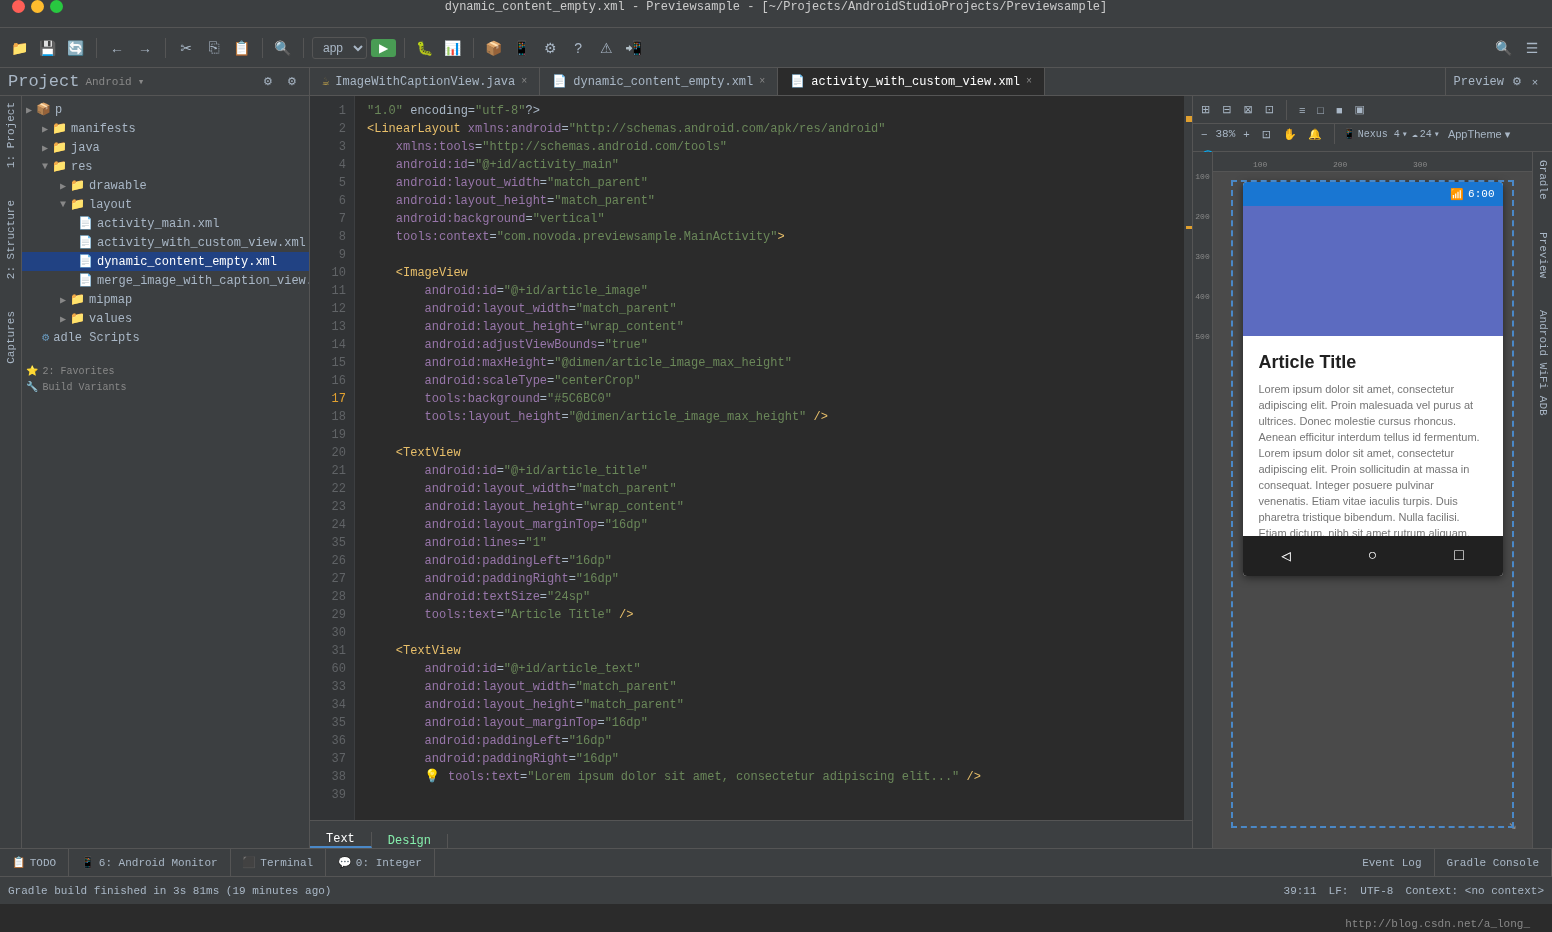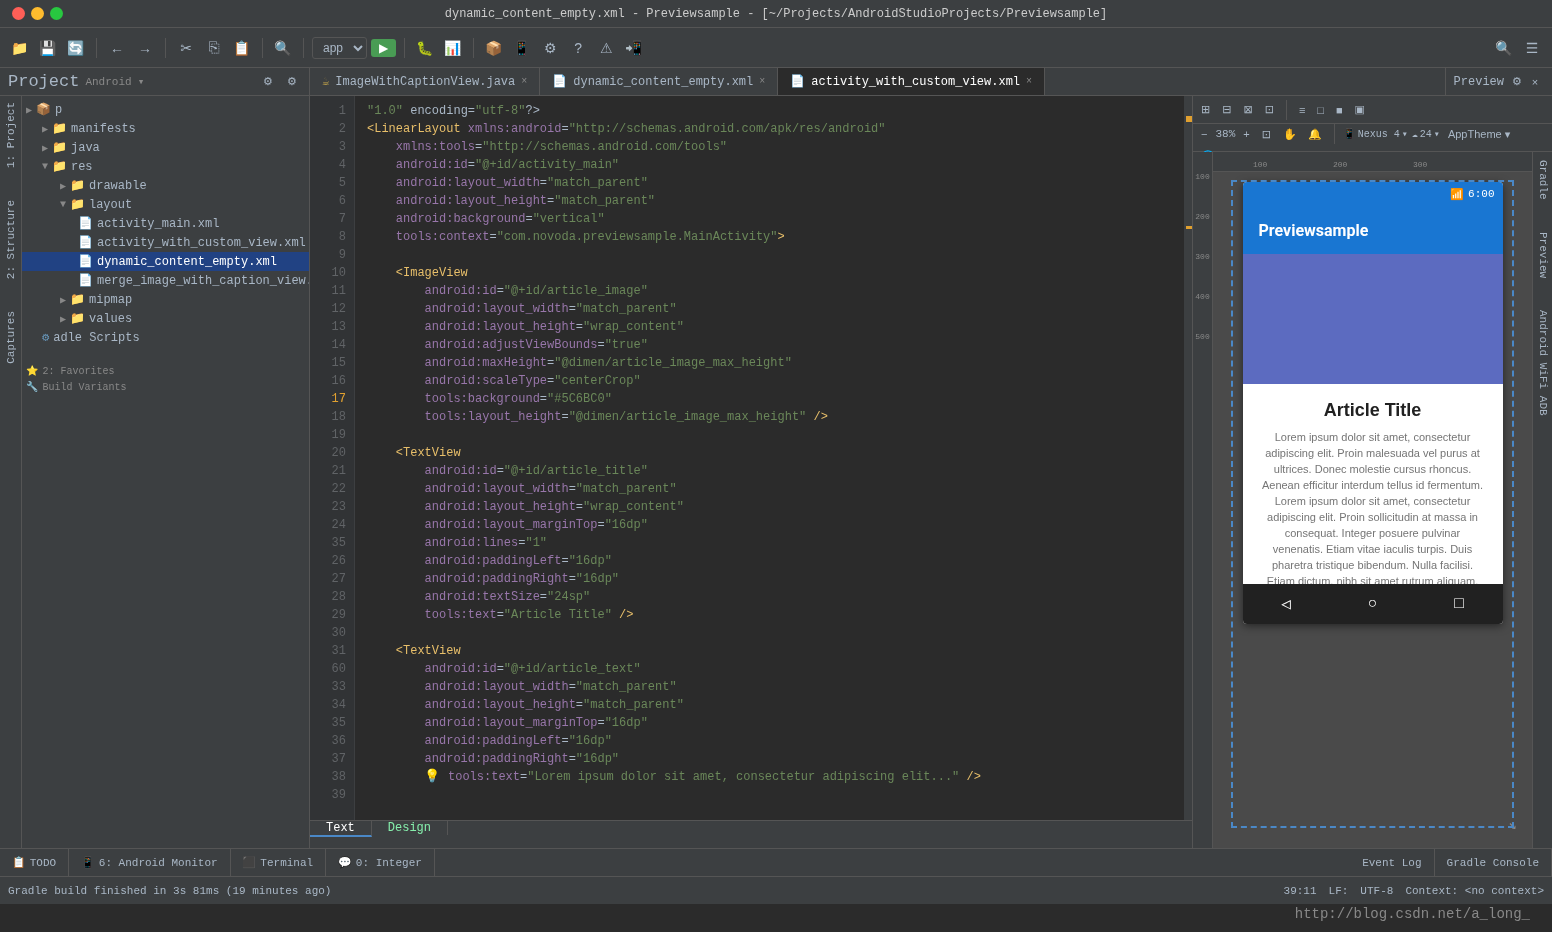--- a/index.html
+++ b/index.html
@@ -11,21 +11,20 @@
       font-size: 12px;
       color: #a9b7c6;
       overflow: hidden;
     }
 
     
     .title-bar {
       height: 28px;
       background: #3c3f41;
       display: flex;
-      align-items: center;
       justify-content: center;
       position: relative;
       border-bottom: 1px solid #555;
     }
     .title-bar-buttons {
       position: absolute;
       left: 12px;
       display: flex;
       gap: 6px;
     }
@@ -277,21 +276,21 @@
       color: white;
       font-size: 16px;
     }
 
     
     .editor-bottom-tabs {
       height: 28px;
       background: #3c3f41;
       border-top: 1px solid #555;
       display: flex;
-      align-items: flex-start;
+      align-items: flex-end;
     }
     .editor-tab {
       padding: 0 16px;
       display: flex;
       align-items: center;
       font-size: 12px;
       color: #86efac;
       cursor: pointer;
       border-right: 1px solid #555;
     }
@@ -665,27 +664,24 @@
 
           <div style="position:absolute; border:2px dashed #4a88c7; top:8px; left:18px; right:18px; bottom:20px; pointer-events:none; z-index:10;"></div>
 
           <div class="phone-preview" style="width:260px;">
 
             <div class="phone-status-bar">
               <span>📶</span>
               <span>6:00</span>
             </div>
 
-            <div class="phone-app-bar">
-              <span>Previewsample</span>
-            </div>
 
             <div class="phone-image-area" style="background: #5c6bc0; height:130px;"></div>
 
-            <div class="phone-content" style="max-height:200px; overflow:hidden;text-align:center;">
+            <div class="phone-content" style="max-height:200px; overflow:hidden;">
               <div class="article-title">Article Title</div>
               <div class="article-text">Lorem ipsum dolor sit amet, consectetur adipiscing elit. Proin malesuada vel purus at ultrices. Donec molestie cursus rhoncus. Aenean efficitur interdum tellus id fermentum. Lorem ipsum dolor sit amet, consectetur adipiscing elit. Proin sollicitudin at massa in consequat. Integer posuere pulvinar venenatis. Etiam vitae iaculis turpis. Duis pharetra tristique bibendum. Nulla facilisi. Etiam dictum, nibh sit amet rutrum aliquam, felis ipsum mattis lectus, ac elementum libero ex sit amet lorem. Nunc imperdiet massa ac sapien venenatis, in viverra libero elementum. Aliquam eu dapibus felis.</div>
             </div>
 
             <div class="phone-nav-bar">
               <span>◁</span>
               <span>○</span>
               <span>□</span>
             </div>
           </div>
@@ -735,15 +731,15 @@
     <span>Gradle build finished in 3s 81ms (19 minutes ago)</span>
   </div>
   <div class="status-right">
     <span>39:11</span>
     <span>LF:</span>
     <span>UTF-8</span>
     <span>Context: &lt;no context&gt;</span>
   </div>
 </div>
 
-<div style="position:fixed; bottom:8px; right:20px; font-size:14px; color:#888; background:transparent; padding:2px;">
+<div style="position:fixed; bottom:0; right:20px; font-size:11px; color:#888; background:transparent; padding:2px;">
   http://blog.csdn.net/a_long_
 </div>
 
 </body></html>

